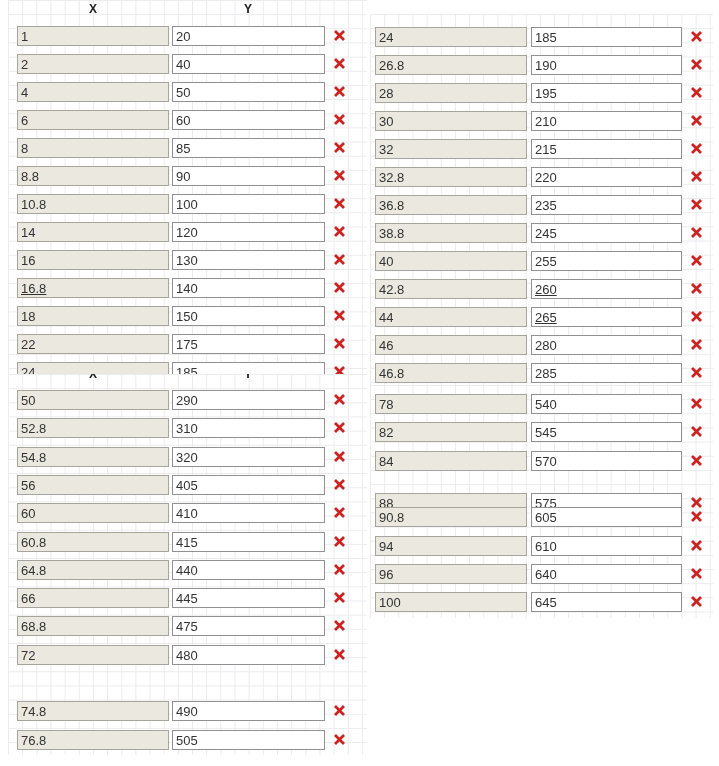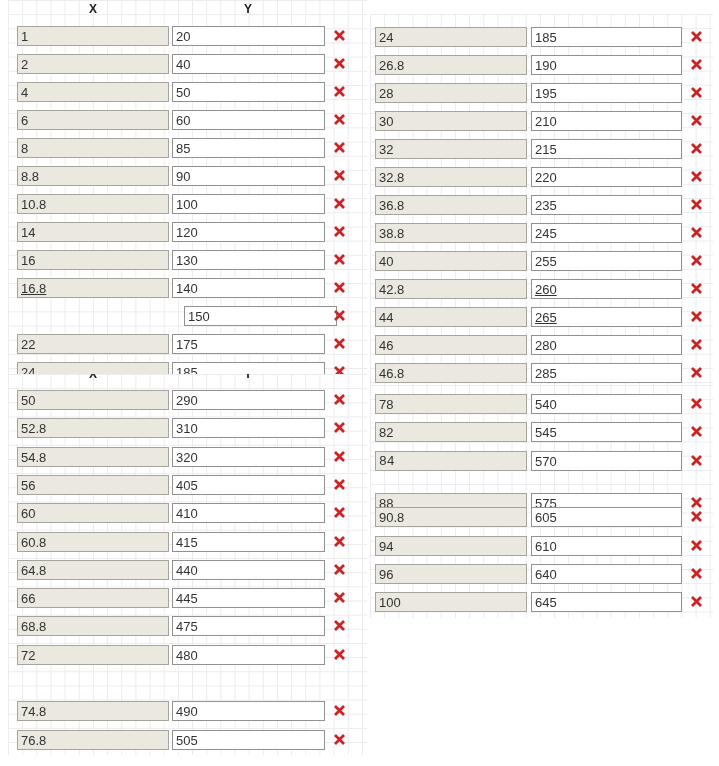--- a/index.html
+++ b/index.html
@@ -119,21 +119,22 @@
             </svg></span>
         </div>
         <div class="row" style="top: 278px;">
           <input class="fld xf" readonly="" value="16.8" style="left: 9px; width: 152px; text-decoration: underline;">
           <input class="fld yf" value="140" style="left: 164px; width: 153px;">
           <span class="del" style="left: 325px;"><svg width="13" height="13" viewBox="0 0 13 13">
               <path d="M2 2 L11 11 M11 2 L2 11" stroke="#cc2222" stroke-width="2.8" fill="none"></path>
             </svg></span>
         </div>
         <div class="row" style="top: 306px;">
-          <input class="fld yf" value="150" style="left: 176px; width: 153px;">
+          <input class="fld xf" readonly="" value="18" style="left: 9px; width: 152px;">
+          <input class="fld yf" value="150" style="left: 164px; width: 153px;">
           <span class="del" style="left: 325px;"><svg width="13" height="13" viewBox="0 0 13 13">
               <path d="M2 2 L11 11 M11 2 L2 11" stroke="#cc2222" stroke-width="2.8" fill="none"></path>
             </svg></span>
         </div>
         <div class="row" style="top: 334px;">
           <input class="fld xf" readonly="" value="22" style="left: 9px; width: 152px;">
           <input class="fld yf" value="175" style="left: 164px; width: 153px;">
           <span class="del" style="left: 325px;"><svg width="13" height="13" viewBox="0 0 13 13">
               <path d="M2 2 L11 11 M11 2 L2 11" stroke="#cc2222" stroke-width="2.8" fill="none"></path>
             </svg></span>
@@ -347,21 +348,21 @@
             </svg></span>
         </div>
         <div class="row" style="top: 37px;">
           <input class="fld xf" readonly="" value="82" style="left: 5px; width: 152px;">
           <input class="fld yf" value="545" style="left: 161px; width: 151px;">
           <span class="del" style="left: 320px;"><svg width="13" height="13" viewBox="0 0 13 13">
               <path d="M2 2 L11 11 M11 2 L2 11" stroke="#cc2222" stroke-width="2.8" fill="none"></path>
             </svg></span>
         </div>
         <div class="row" style="top: 66px;">
-          <input class="fld xf" readonly="" value="84" style="left: 5px; width: 152px; font-family: Liberation Mono, monospace;">
+          <input class="fld xf" readonly="" value="84" style="left: 5px; width: 152px;">
           <input class="fld yf" value="570" style="left: 161px; width: 151px;">
           <span class="del" style="left: 320px;"><svg width="13" height="13" viewBox="0 0 13 13">
               <path d="M2 2 L11 11 M11 2 L2 11" stroke="#cc2222" stroke-width="2.8" fill="none"></path>
             </svg></span>
         </div>
         <div class="row" style="top: 108px; padding-left: 36px;">
           <input class="fld xf" readonly="" value="88" style="left: 5px; width: 152px;">
           <input class="fld yf" value="575" style="left: 161px; width: 151px;">
           <span class="del" style="left: 320px;"><svg width="13" height="13" viewBox="0 0 13 13">
               <path d="M2 2 L11 11 M11 2 L2 11" stroke="#cc2222" stroke-width="2.8" fill="none"></path>

